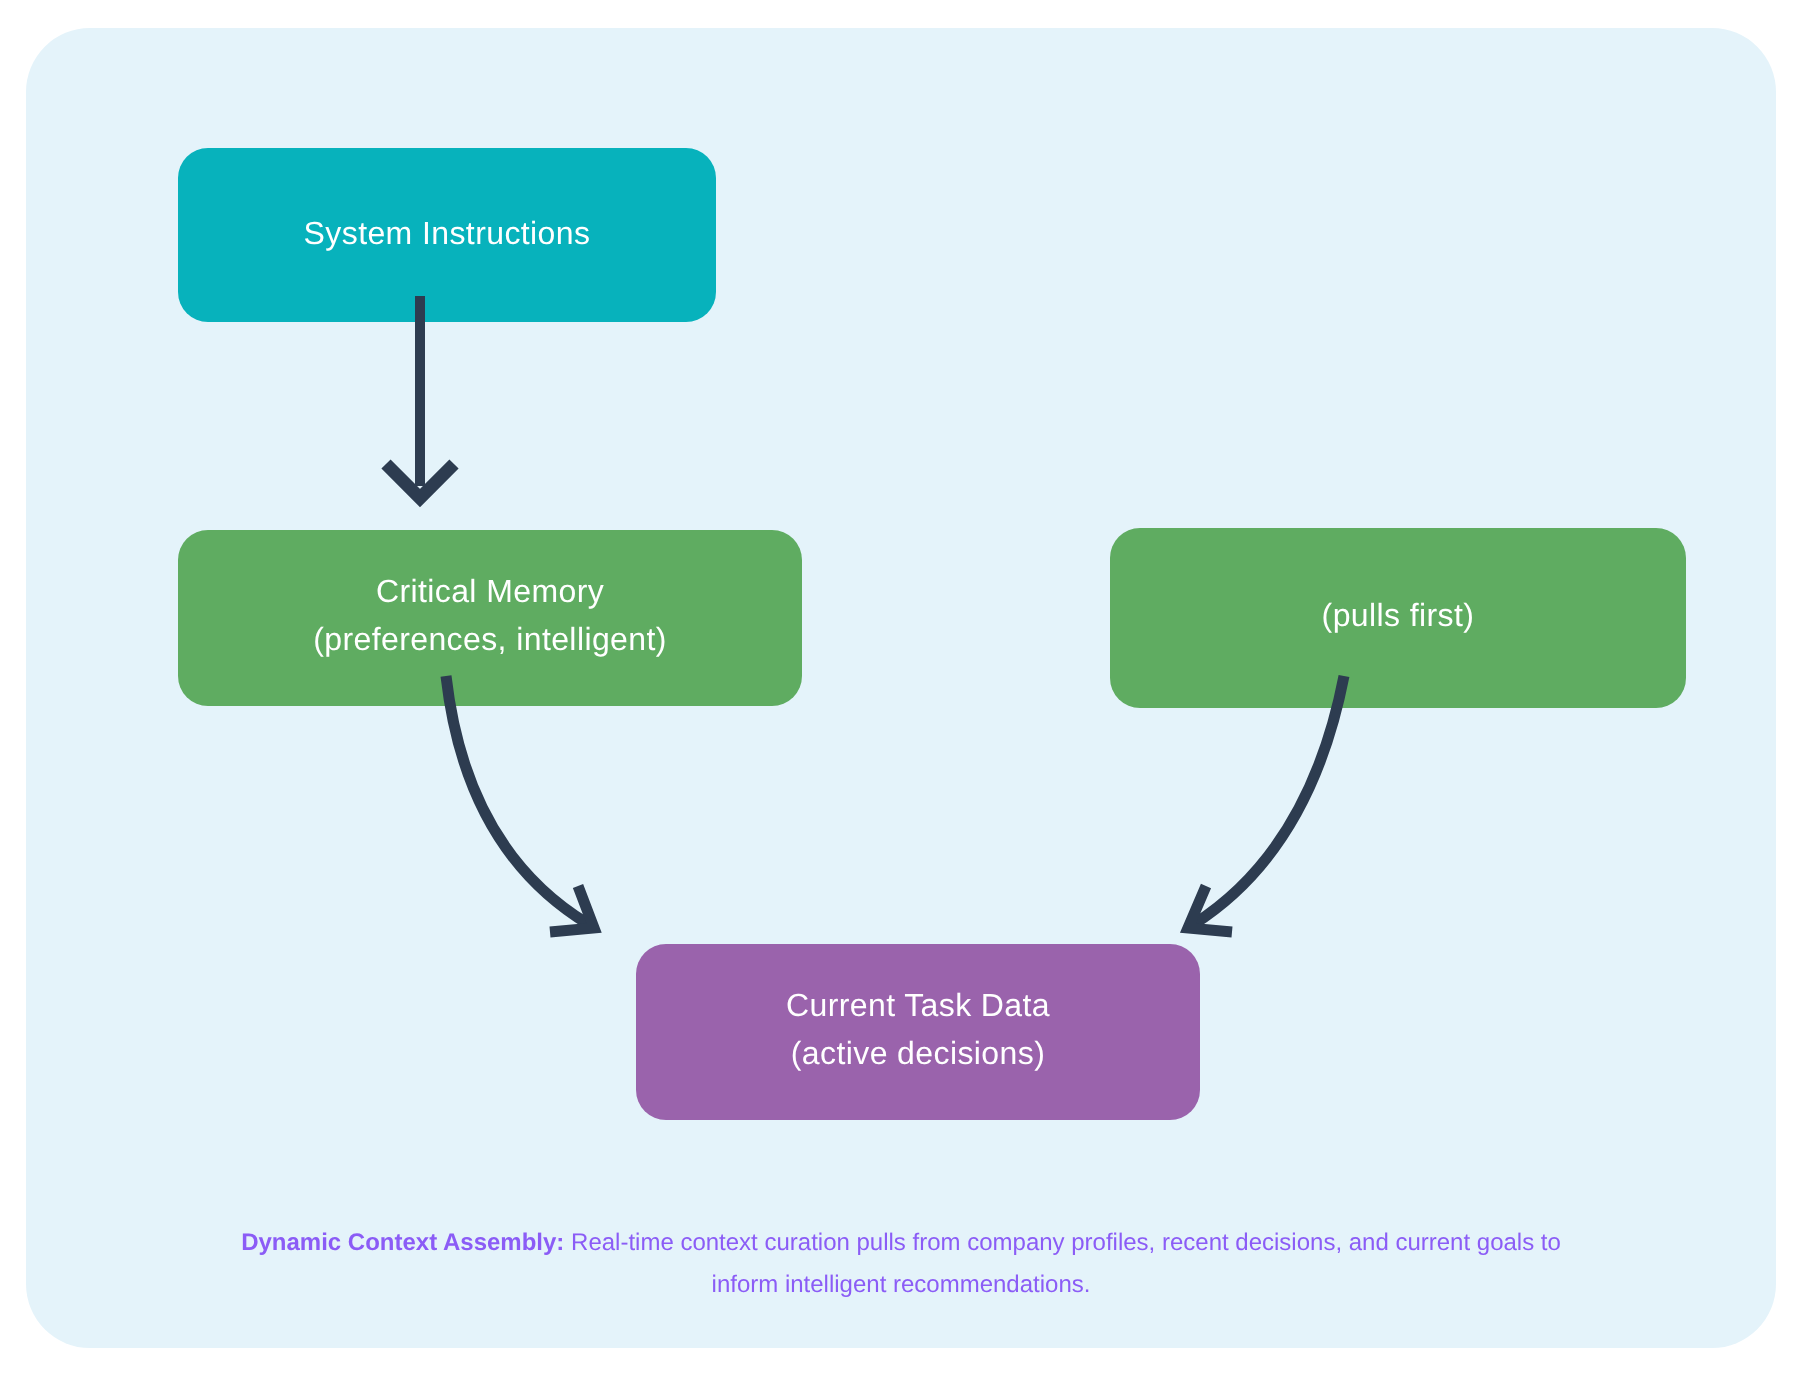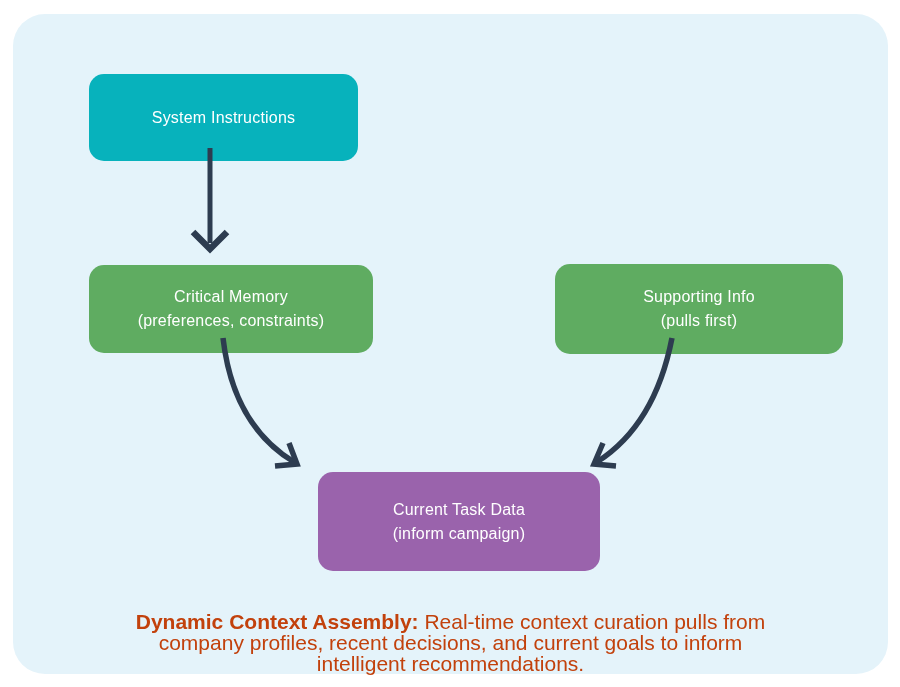--- a/index.html
+++ b/index.html
@@ -34,69 +34,68 @@
     text-align: center;
     font-size: 16px;
     line-height: 24px;
     font-weight: 500;
     letter-spacing: 0.2px;
     border-radius: 15px;
     box-sizing: border-box;
     padding: 4px 2px;
   }
   .node-system   { left: 76px;  top: 60px;  width: 269px; height: 87px; background: #07b2bc; }
-  .node-memory   { left: 76px;  top: 251px; width: 284px; height: 88px; background: #5fac61; }
+  .node-memory   { left: 76px;  top: 251px; width: 312px; height: 88px; background: #5fac61; }
   .node-support  { left: 542px; top: 250px; width: 288px; height: 90px; background: #5fac61; }
-  .node-task     { left: 305px; top: 458px; width: 282px; height: 99px; background: #9a63ac; }
+  .node-task     { left: 305px; top: 458px; width: 282px; height: 88px; background: #9a63ac; }
   .arrows {
     position: absolute;
     left: 0;
     top: 0;
     width: 900px;
     height: 687px;
     pointer-events: none;
   }
   .caption {
     position: absolute;
     left: 50%;
     transform: translateX(-50%);
     top: 597px;
     width: 660px;
     margin: 0;
     text-align: center;
-    font-size: 21px;
+    font-size: 12px;
     line-height: 21px;
-    color: #c2410c;
+    color: #8b5cf6;
     font-weight: 400;
   }
   .caption strong { font-weight: 700; }
 </style>
 </head>
 <body>
 
 <div class="stage">
   <div class="canvas">
 
     <div class="node node-system">
       <span>System Instructions</span>
     </div>
 
     <div class="node node-memory">
       <span>Critical Memory</span>
-      <span>(preferences, constraints)</span>
+      <span>(preferences, intelligent)</span>
     </div>
 
     <div class="node node-support">
-      <span>Supporting Info</span>
       <span>(pulls first)</span>
     </div>
 
     <div class="node node-task">
       <span>Current Task Data</span>
-      <span>(inform campaign)</span>
+      <span>(active decisions)</span>
     </div>
 
     <p class="caption"><strong>Dynamic Context Assembly:</strong><span> Real-time context curation pulls from company profiles, recent decisions, and current goals to inform intelligent recommendations.</span></p>
   </div>
 
   <svg class="arrows" width="900" height="687" viewBox="0 0 900 687" fill="none" xmlns="http://www.w3.org/2000/svg">
     <g stroke="#2d3c50" fill="none" stroke-linejoin="miter">
 
       <path d="M210,148 L210,243" stroke-width="5"></path>
       <path d="M193,232 L210,249 L227,232" stroke-width="6.5"></path>

